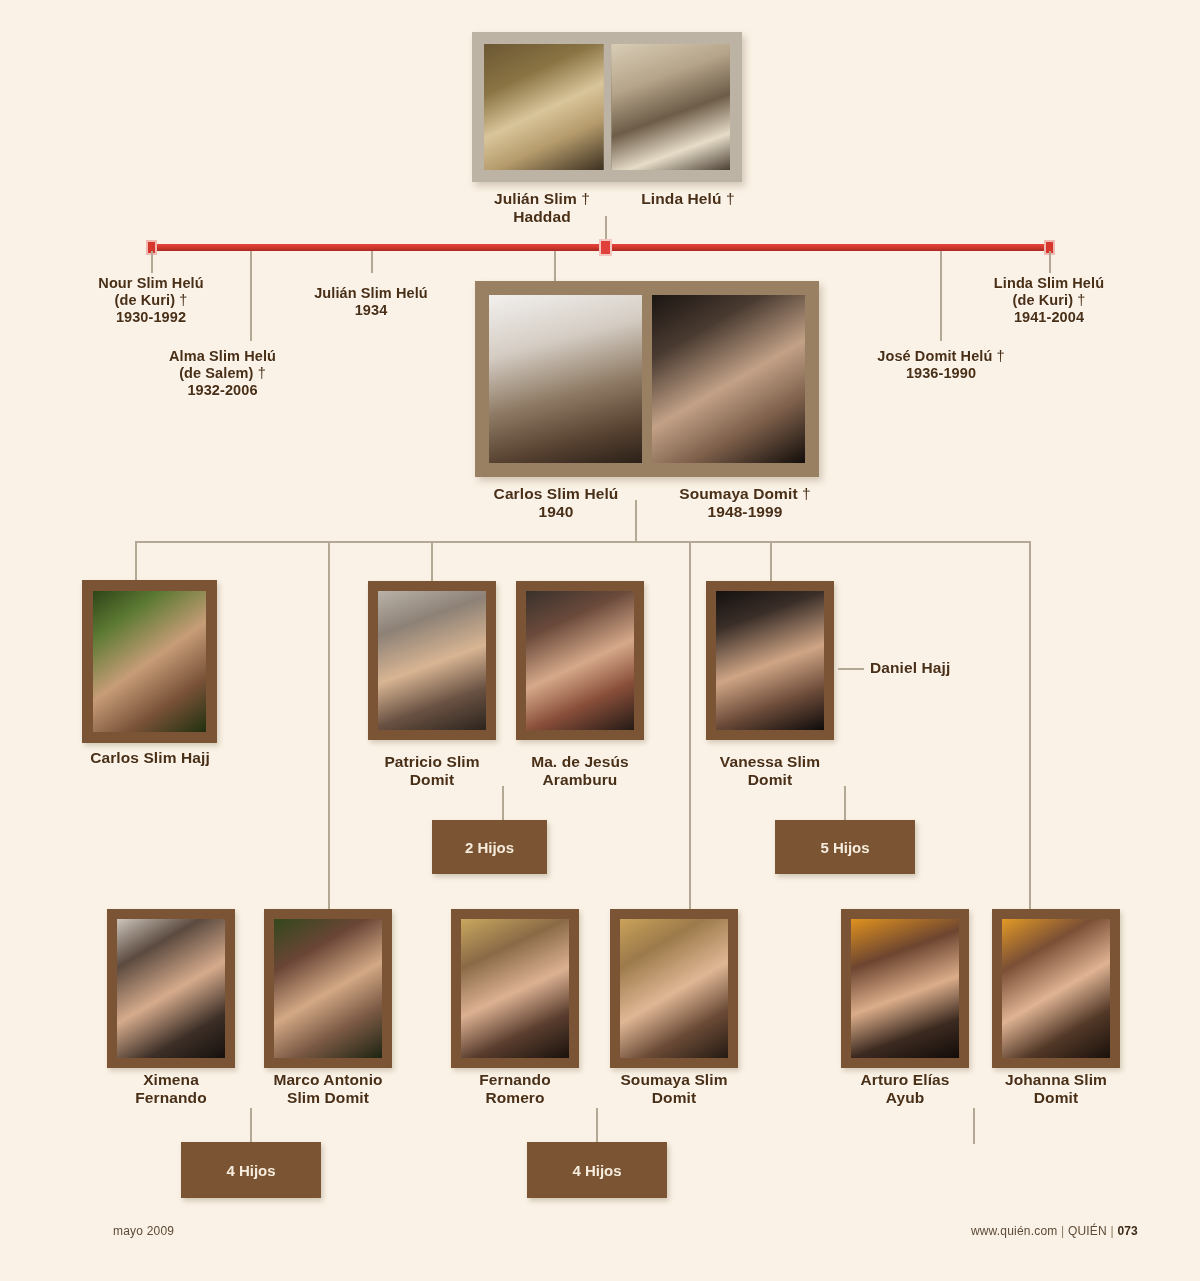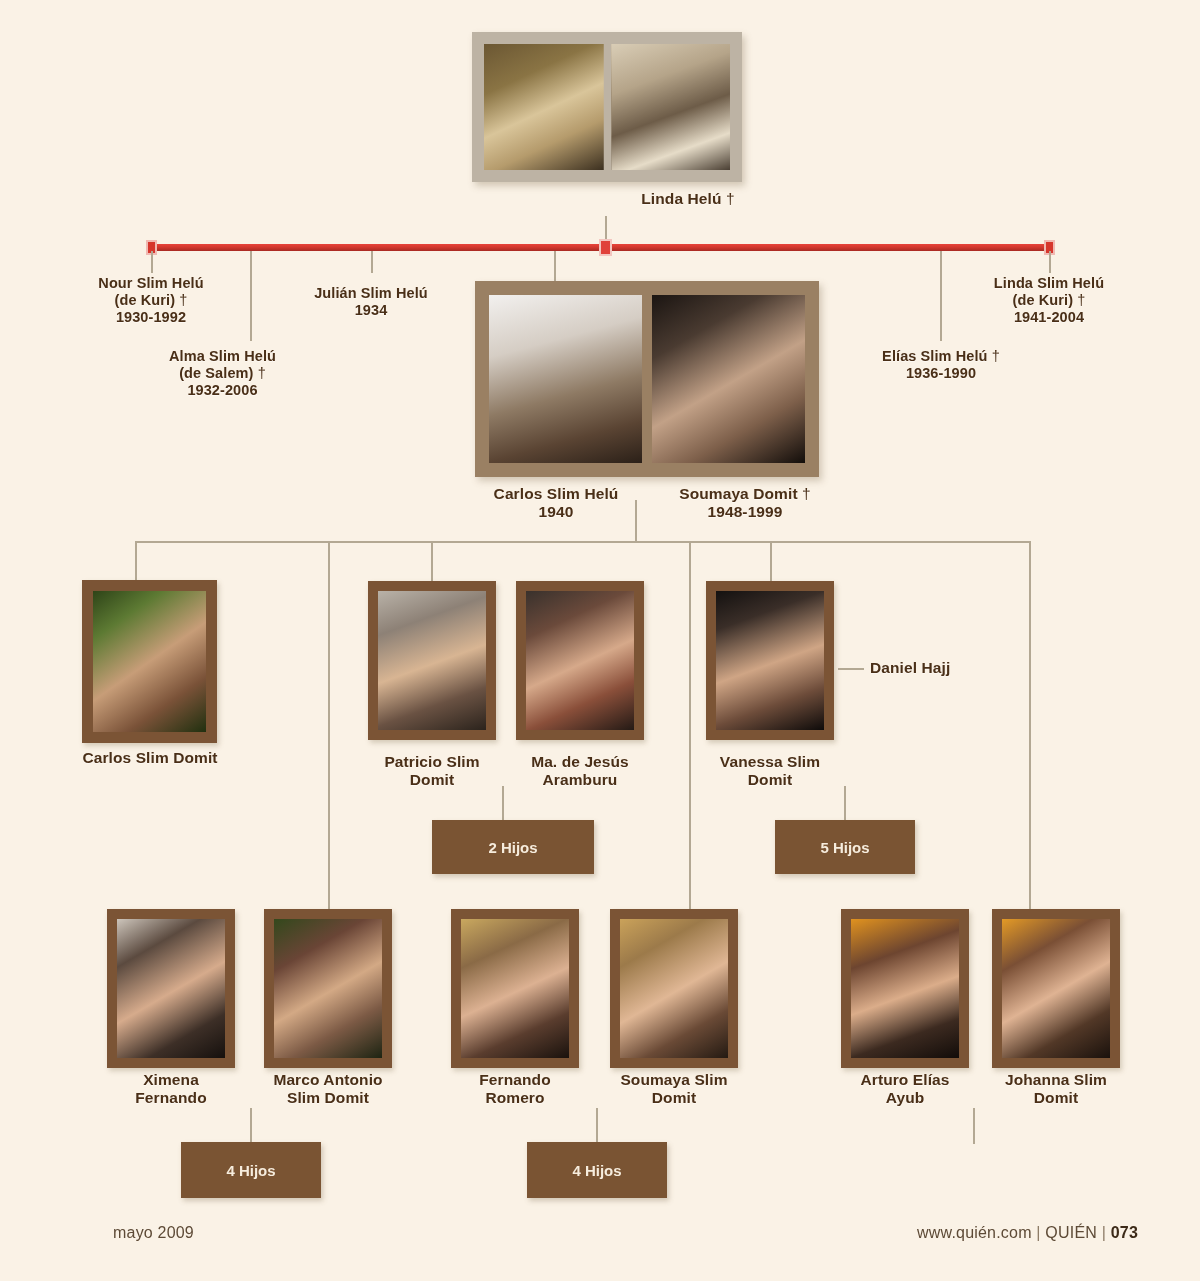--- a/index.html
+++ b/index.html
@@ -87,21 +87,21 @@
     display:flex;
     align-items:center;
     justify-content:center;
     box-shadow:2px 3px 5px rgba(120,100,70,.3);
     box-sizing:border-box;
   }
 
   
   .footer{
     position:absolute;
-    font-size:16px;
+    font-size:12px;
     color:#5d4a36;
     font-weight:normal;
     letter-spacing:.2px;
     padding-left:43px;
   }
   .footer b{color:#3c2a18;}
   .sep{color:#8d7b66;}
 
   
   .ph1{background-image:linear-gradient(155deg,#6b5733 0%,#8a7444 28%,#d9c59a 52%,#b59b6c 72%,#3c3020 100%);}
@@ -122,20 +122,25 @@
 </head>
 <body>
 
 <div id="page">
 
   <div class="dualframe top" style="left:472px;top:32px;width:270px;height:150px;">
     <div class="pic ph1"></div>
     <div class="pic ph2"></div>
   </div>
 
+  <div class="cap" style="left:452px;top:190px;width:180px;">
+    <span>Julián Slim</span>
+    <span class="dag">†</span><br>
+    <span>Haddad</span>
+  </div>
 
   <div class="cap" style="left:598px;top:190px;width:180px;">
     <span>Linda Helú</span>
     <span class="dag">†</span>
   </div>
 
   <div class="vline" style="left:605px;top:216px;height:30px;"></div>
 
   <div class="redbar" style="left:150px;top:244px;width:902px;"></div>
   <div class="rednode" style="left:146px;top:240px;"></div>
@@ -162,21 +167,21 @@
     <span class="dag">†</span><br>
     <span>1932-2006</span>
   </div>
 
   <div class="cap sm" style="left:281px;top:285px;width:180px;">
     <span>Julián Slim Helú</span><br>
     <span>1934</span>
   </div>
 
   <div class="cap sm" style="left:851px;top:348px;width:180px;">
-    <span>Elías Slim Helú</span>
+    <span>José Domit Helú</span>
     <span class="dag">†</span><br>
     <span>1936-1990</span>
   </div>
 
   <div class="cap sm" style="left:959px;top:275px;width:180px;">
     <span>Linda Slim Helú</span><br>
     <span>(de Kuri)</span>
     <span class="dag">†</span><br>
     <span>1941-2004</span>
   </div>
@@ -205,21 +210,21 @@
   <div class="vline" style="left:328px;top:541px;height:369px;"></div>
   <div class="vline" style="left:431px;top:541px;height:40px;"></div>
   <div class="vline" style="left:689px;top:541px;height:369px;"></div>
   <div class="vline" style="left:770px;top:541px;height:40px;"></div>
   <div class="vline" style="left:1029px;top:541px;height:369px;"></div>
 
   <div class="frame" style="left:82px;top:580px;width:135px;height:163px;padding:11px;">
     <div class="pic ph5"></div>
   </div>
   <div class="cap" style="left:64px;top:749px;width:172px;">
-    <span>Carlos Slim Domit</span>
+    <span>Carlos Slim Hajj</span>
   </div>
 
   <div class="frame" style="left:368px;top:581px;width:128px;height:159px;padding:10px;">
     <div class="pic ph6"></div>
   </div>
   <div class="cap" style="left:352px;top:753px;width:160px;">
     <span>Patricio Slim</span><br>
     <span>Domit</span>
   </div>
 
@@ -238,21 +243,21 @@
     <span>Vanessa Slim</span><br>
     <span>Domit</span>
   </div>
 
   <div class="hline" style="left:838px;top:668px;width:26px;"></div>
   <div class="cap lt" style="left:870px;top:659px;width:180px;">
     <span>Daniel Hajj</span>
   </div>
 
   <div class="vline" style="left:502px;top:786px;height:36px;"></div>
-  <div class="hijos" style="left:432px;top:820px;width:162px;height:54px;">
+  <div class="hijos" style="left:432px;top:820px;width:115px;height:54px;">
     <span>2 Hijos</span>
   </div>
 
   <div class="vline" style="left:844px;top:786px;height:36px;"></div>
   <div class="hijos" style="left:775px;top:820px;width:140px;height:54px;">
     <span>5 Hijos</span>
   </div>
 
   <div class="frame" style="left:107px;top:909px;width:128px;height:159px;padding:10px;">
     <div class="pic ph9"></div>

